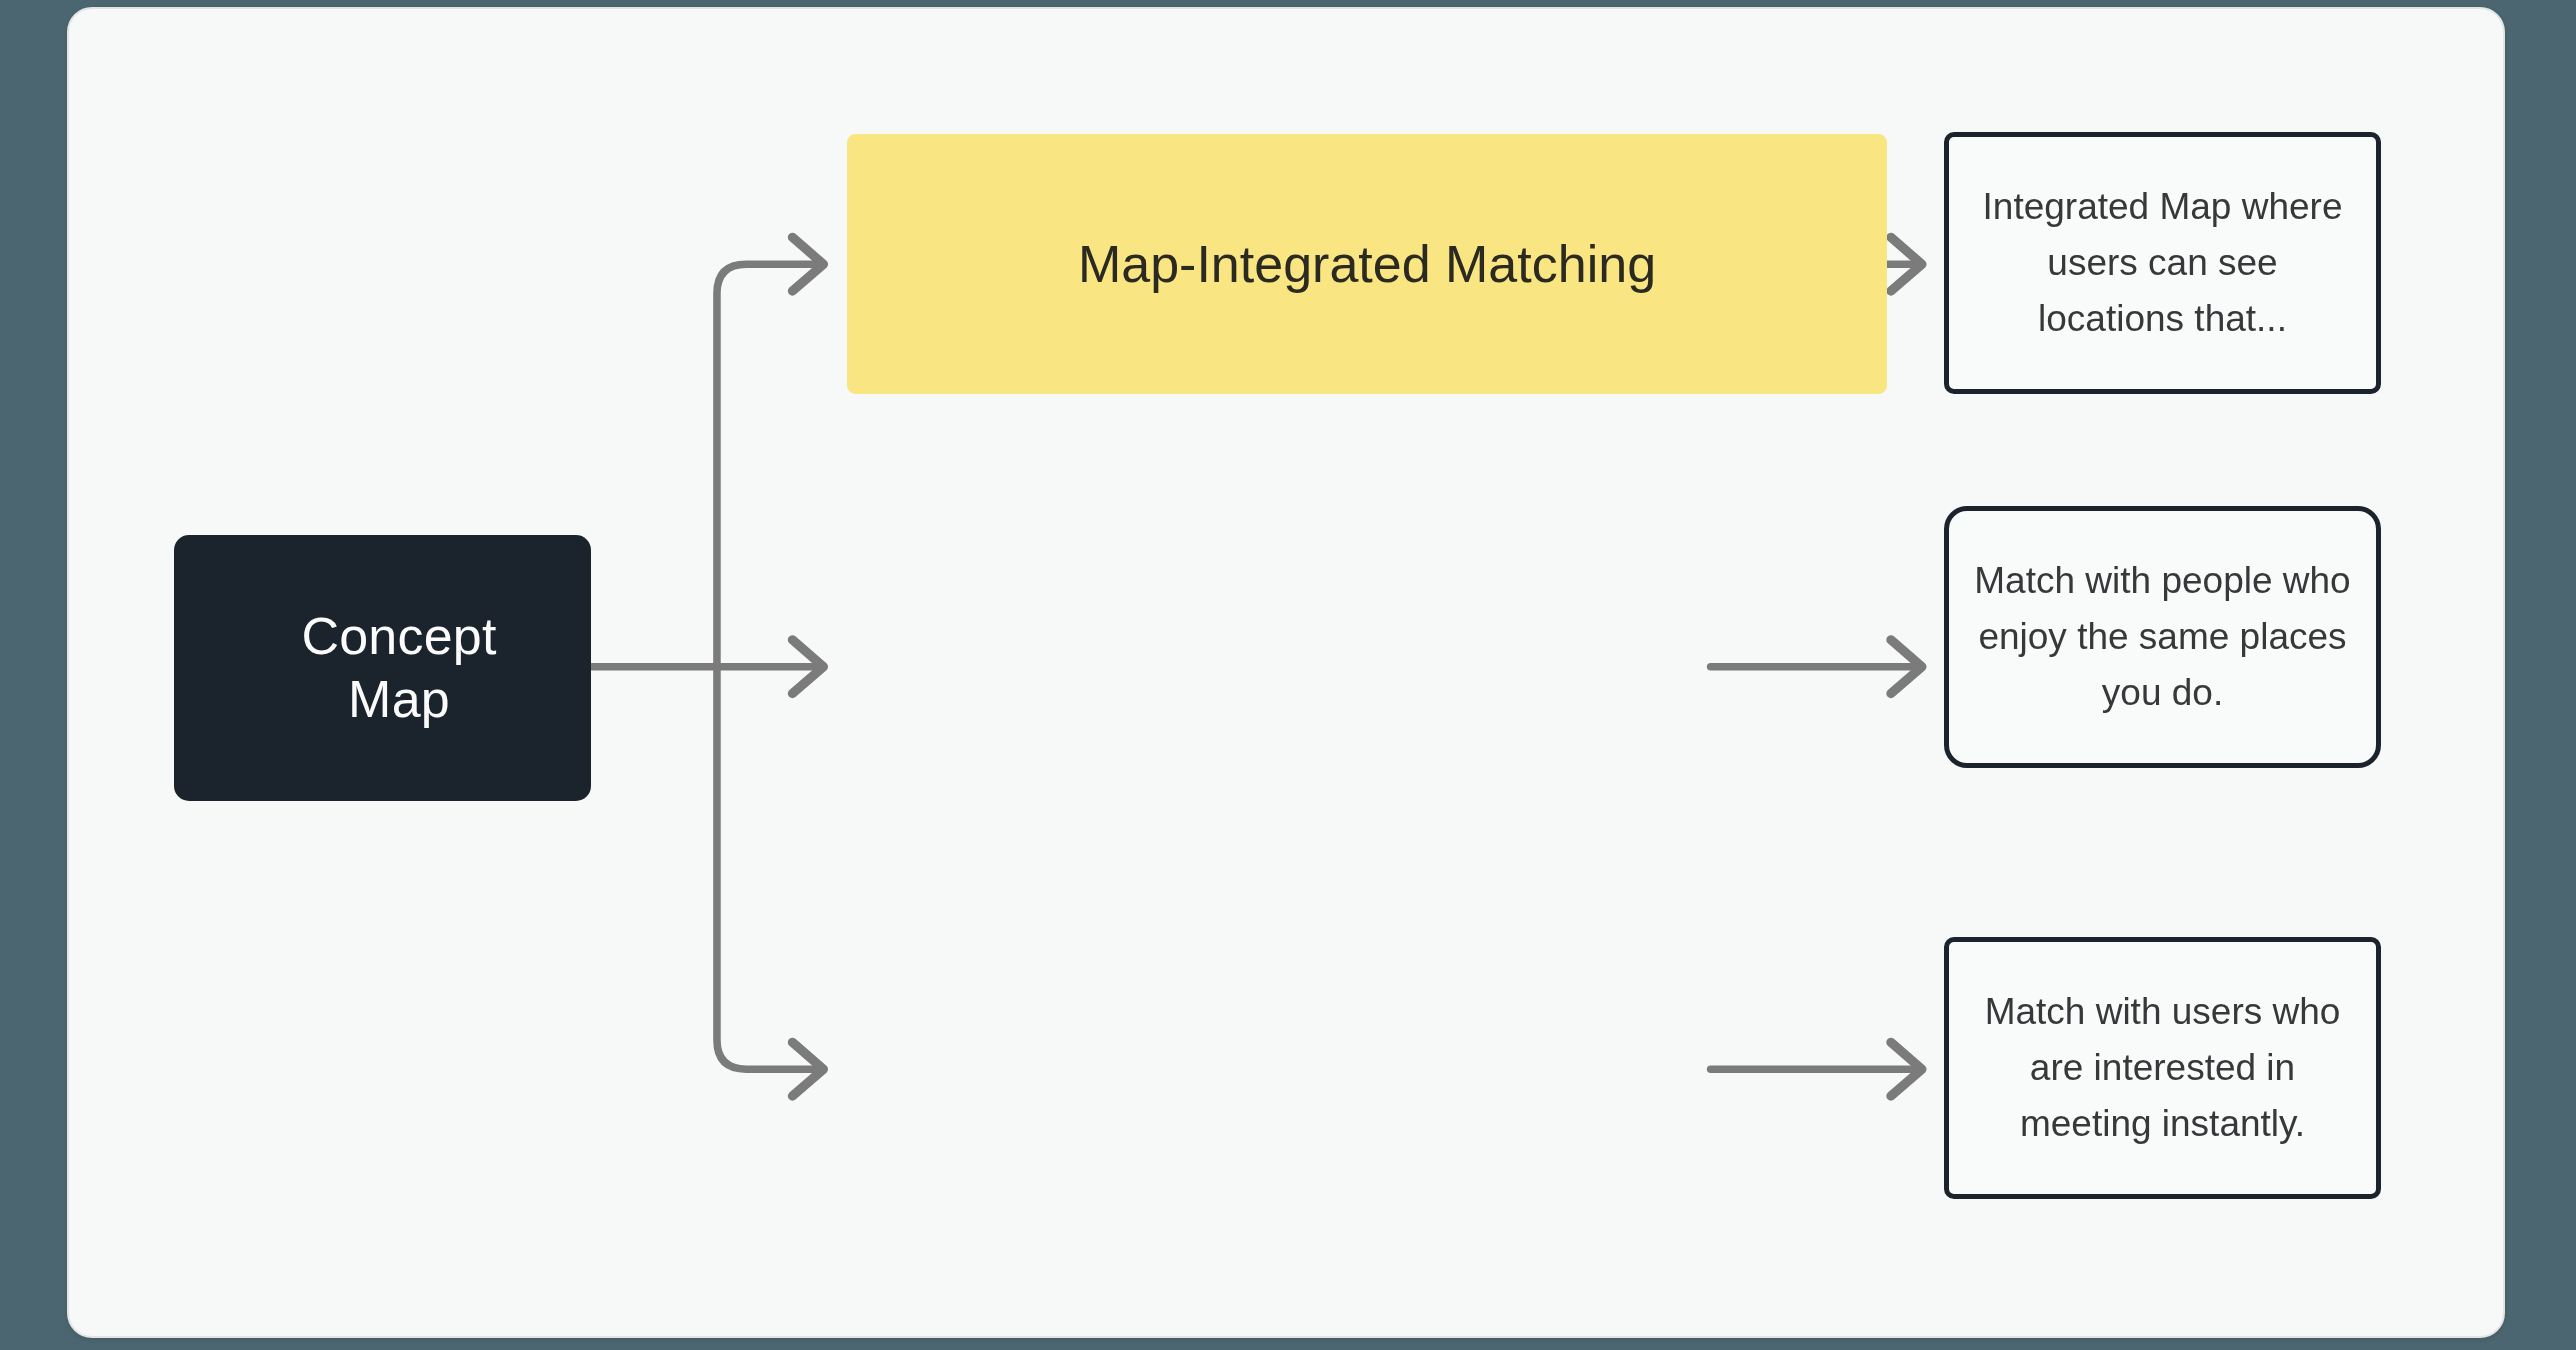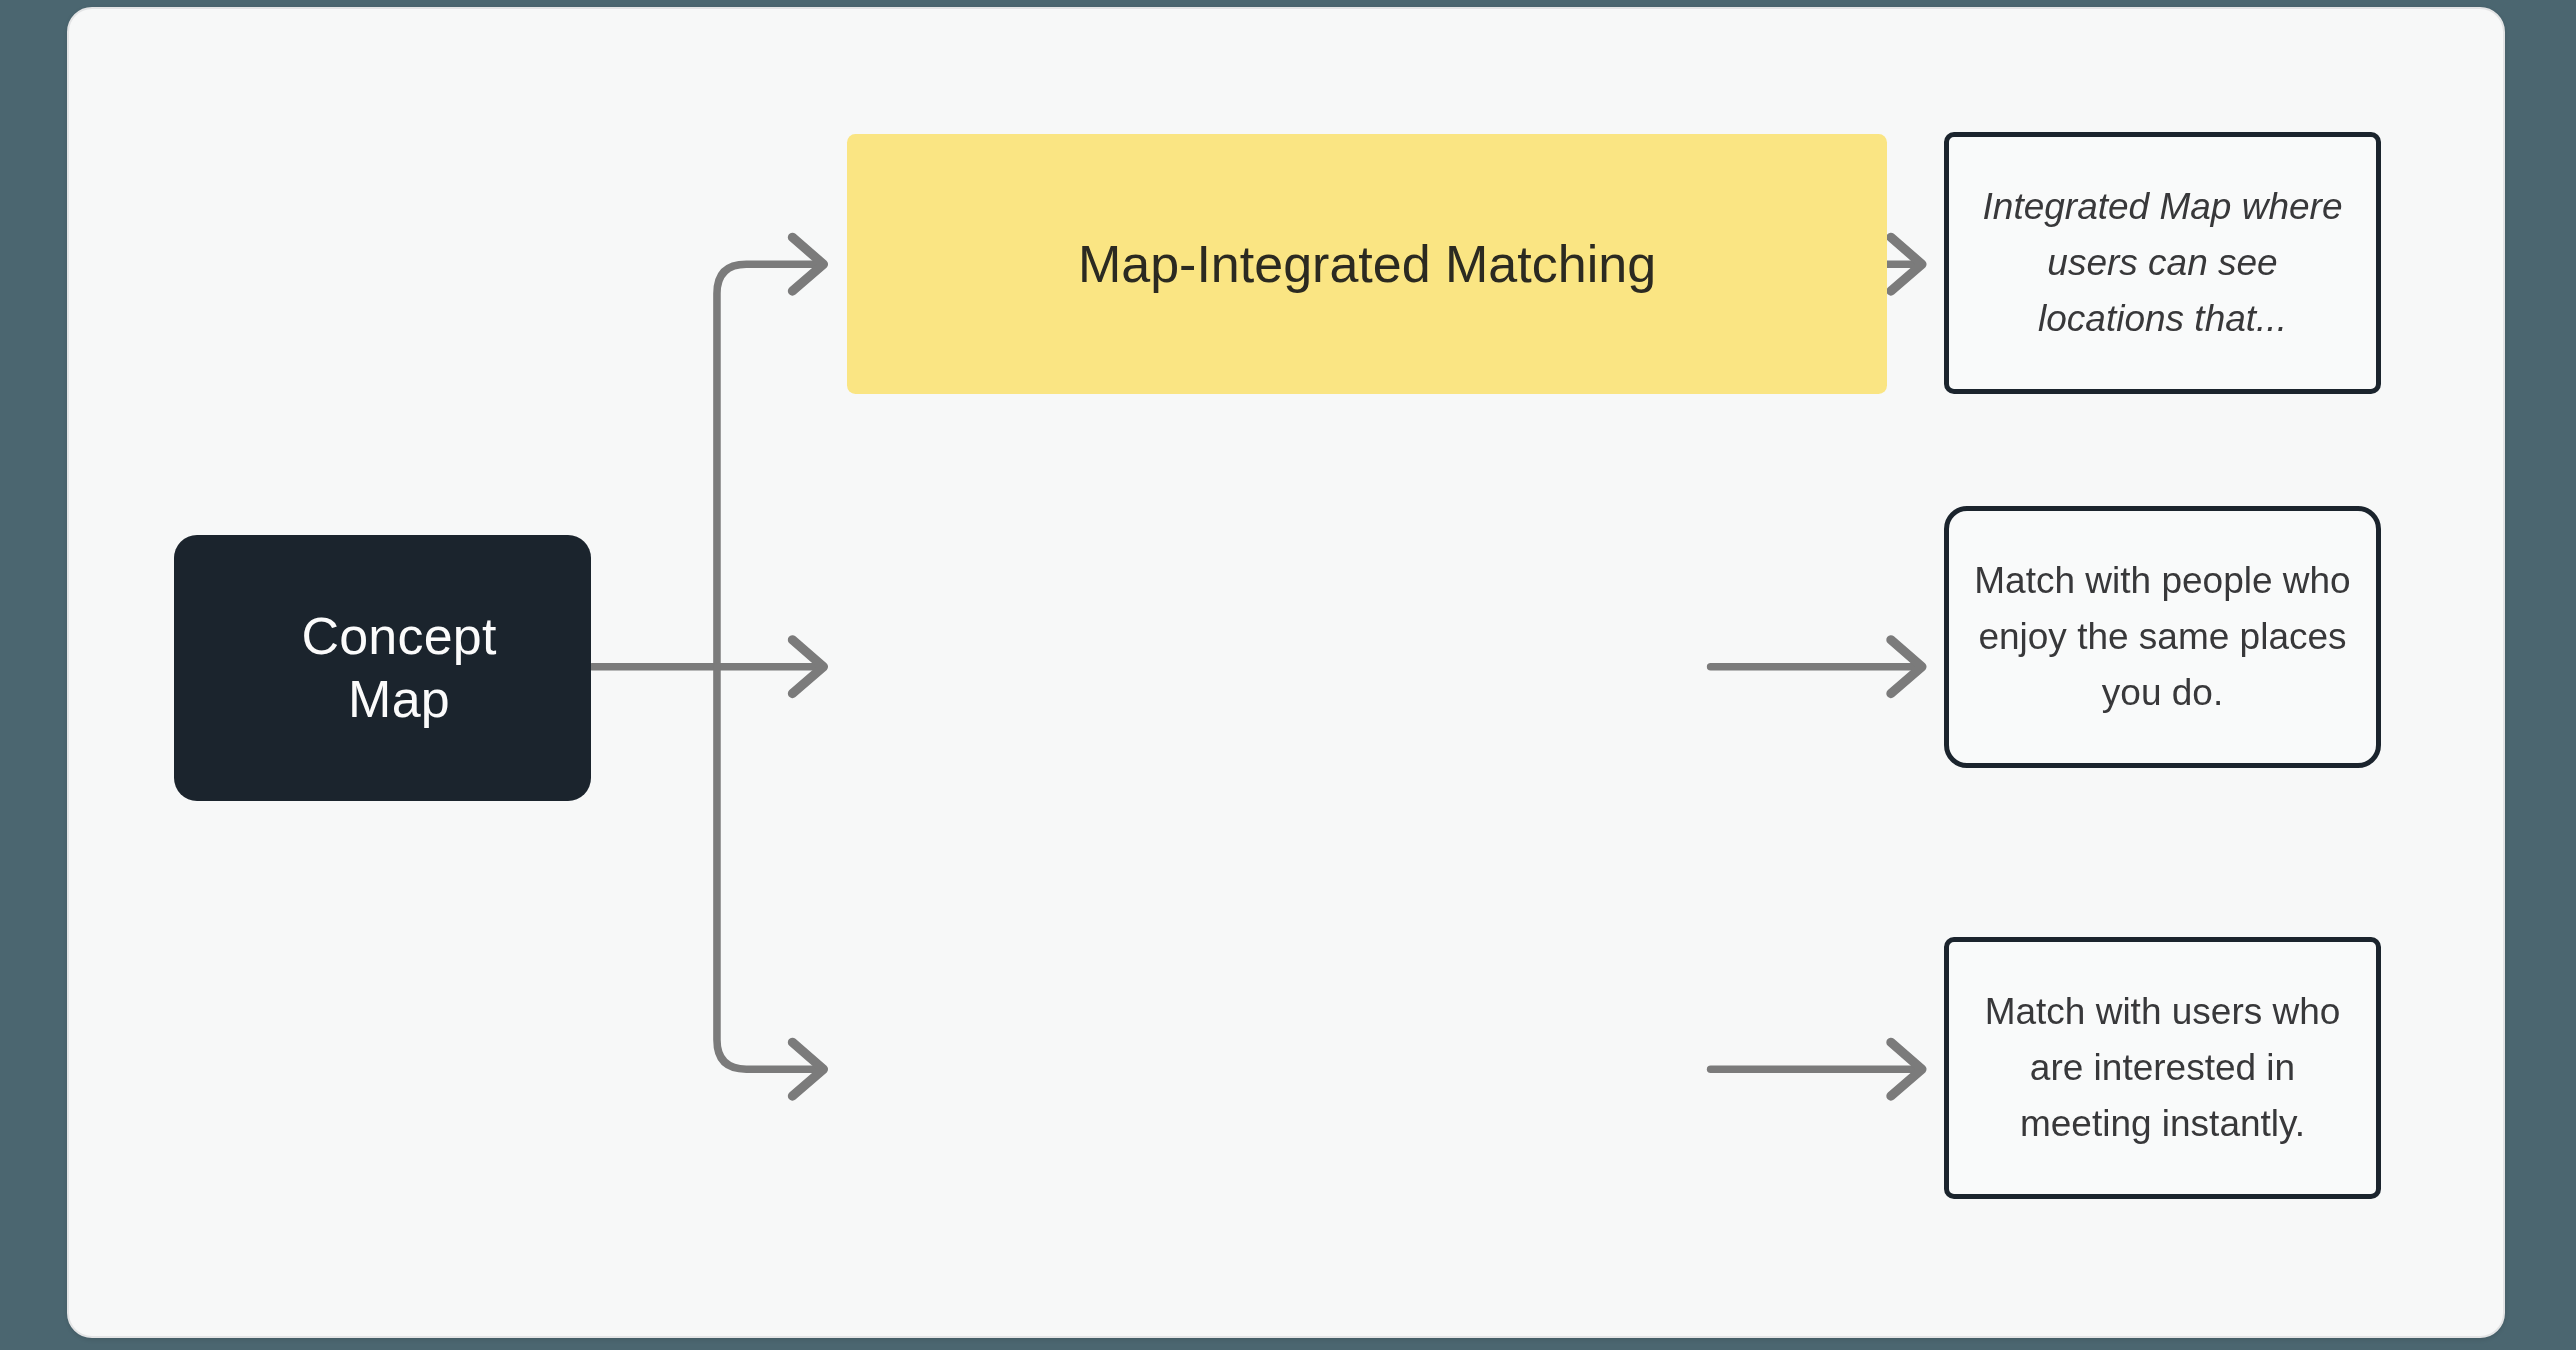--- a/index.html
+++ b/index.html
@@ -44,21 +44,21 @@
     text-align: center;
   }
 
   
   .root-node {
     left: 174px;
     top: 535px;
     width: 417px;
     height: 266px;
     background: #1b242d;
-    border-radius: 23px;
+    border-radius: 15px;
     padding-left: 33px;
   }
   .root-node .node-label {
     color: #fbfbfb;
     font-size: 52px;
     line-height: 1.22;
     font-weight: 400;
     letter-spacing: 0.2px;
     padding: 0 22px;
   }
@@ -91,21 +91,21 @@
     border: 5px solid #1b242d;
     border-radius: 10px;
   }
   .desc-node .node-label {
     color: #38383a;
     font-size: 37px;
     line-height: 1.52;
     font-weight: 400;
     padding: 0 22px;
   }
-  .desc-node.r0 { top: 132px; font-style: italic; }
+  .desc-node.r0 { top: 132px; }
   .desc-node.r1 { top: 506px; border-radius: 23px; }
   .desc-node.r2 { top: 937px; }
 
   .edges {
     position: absolute;
     left: 0;
     top: 0;
     width: 2576px;
     height: 1351px;
     pointer-events: none;

